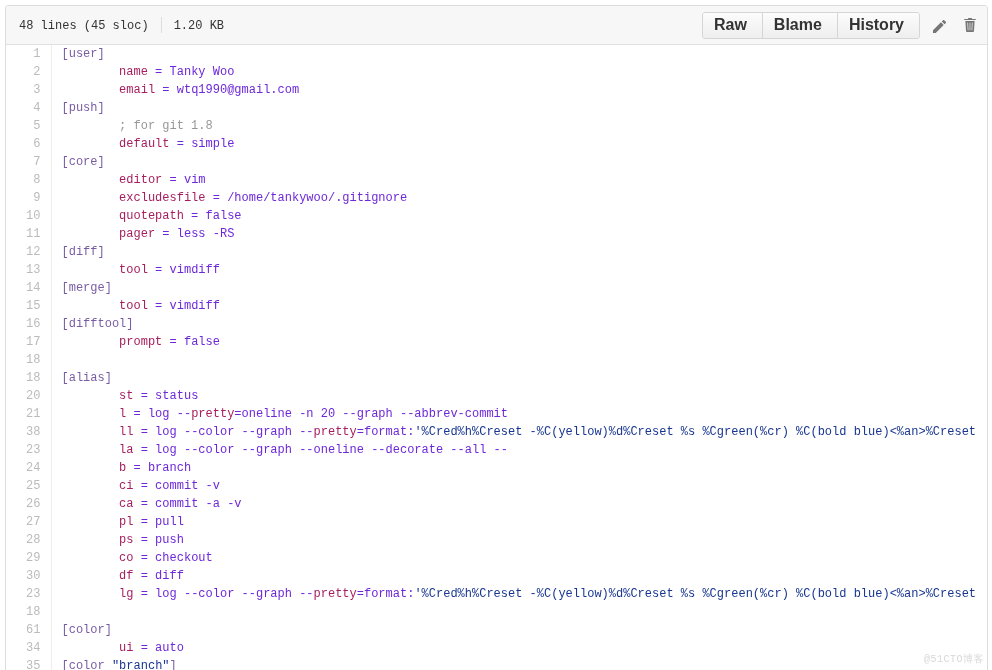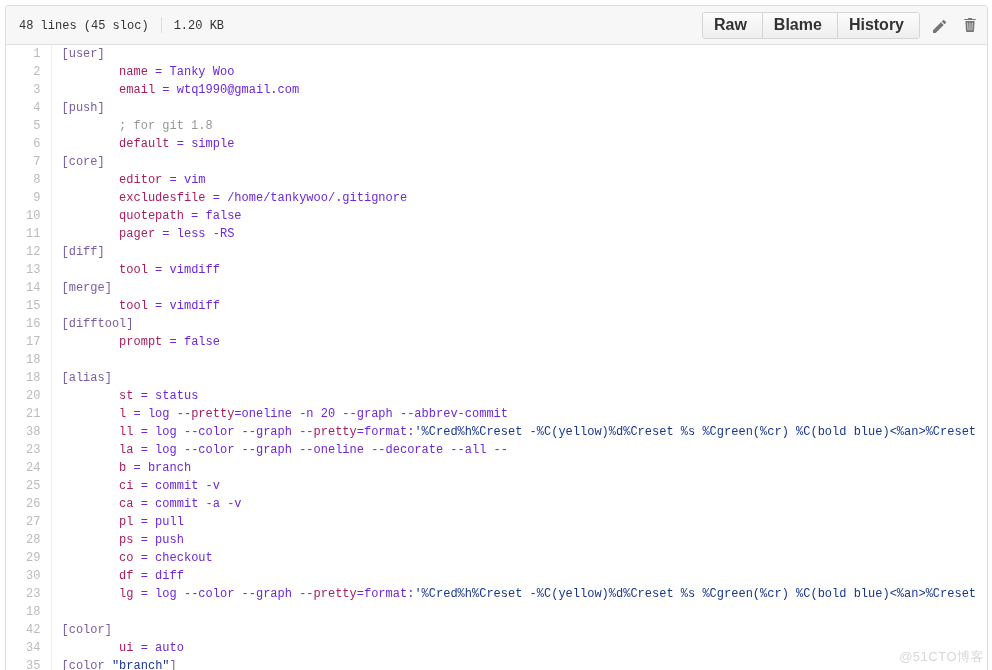--- a/index.html
+++ b/index.html
@@ -148,22 +148,22 @@
   .s-key     { color: #a71d5d; }
   .s-val     { color: #6d28d9; }
   .s-str     { color: #183691; }
   .s-cmt     { color: #969896; }
 
   
   .watermark {
     position: absolute;
     right: 8px;
     bottom: 4px;
-    font-family: Liberation Sans, sans-serif;
-    font-size: 13px;
+    font-family: Liberation Mono, monospace;
+    font-size: 10px;
     color: #d8d8d8;
     letter-spacing: 0.5px;
     user-select: none;
     pointer-events: none;
   }
 </style>
 </head>
 <body>
 
 <div id="app">
@@ -235,21 +235,21 @@
                 <span class="ln">23</span>
                 <span class="ln">24</span>
                 <span class="ln">25</span>
                 <span class="ln">26</span>
                 <span class="ln">27</span>
                 <span class="ln">28</span>
                 <span class="ln">29</span>
                 <span class="ln">30</span>
                 <span class="ln">23</span>
                 <span class="ln">18</span>
-                <span class="ln">42</span>
+                <span class="ln">61</span>
                 <span class="ln">34</span>
                 <span class="ln">35</span>
               </td>
           <td class="code-cell" id="codecell"><span class="cl"><span class="s-section">[user]</span></span><span class="cl"><span class="s-val">        </span><span class="s-key">name</span><span class="s-val"> = Tanky Woo</span></span><span class="cl"><span class="s-val">        </span><span class="s-key">email</span><span class="s-val"> = wtq1990@gmail.com</span></span><span class="cl"><span class="s-section">[push]</span></span><span class="cl"><span class="s-val">        </span><span class="s-cmt">; for git 1.8</span></span><span class="cl"><span class="s-val">        </span><span class="s-key">default</span><span class="s-val"> = simple</span></span><span class="cl"><span class="s-section">[core]</span></span><span class="cl"><span class="s-val">        </span><span class="s-key">editor</span><span class="s-val"> = vim</span></span><span class="cl"><span class="s-val">        </span><span class="s-key">excludesfile</span><span class="s-val"> = /home/tankywoo/.gitignore</span></span><span class="cl"><span class="s-val">        </span><span class="s-key">quotepath</span><span class="s-val"> = false</span></span><span class="cl"><span class="s-val">        </span><span class="s-key">pager</span><span class="s-val"> = less -RS</span></span><span class="cl"><span class="s-section">[diff]</span></span><span class="cl"><span class="s-val">        </span><span class="s-key">tool</span><span class="s-val"> = vimdiff</span></span><span class="cl"><span class="s-section">[merge]</span></span><span class="cl"><span class="s-val">        </span><span class="s-key">tool</span><span class="s-val"> = vimdiff</span></span><span class="cl"><span class="s-section">[difftool]</span></span><span class="cl"><span class="s-val">        </span><span class="s-key">prompt</span><span class="s-val"> = false</span></span><span class="cl">&nbsp;</span><span class="cl"><span class="s-section">[alias]</span></span><span class="cl"><span class="s-val">        </span><span class="s-key">st</span><span class="s-val"> = status</span></span><span class="cl"><span class="s-val">        </span><span class="s-key">l</span><span class="s-val"> = log --</span><span class="s-key">pretty</span><span class="s-val">=oneline -n 20 --graph --abbrev-commit</span></span><span class="cl"><span class="s-val">        </span><span class="s-key">ll</span><span class="s-val"> = log --color --graph --</span><span class="s-key">pretty</span><span class="s-val">=format:</span><span class="s-str">'%Cred%h%Creset -%C(yellow)%d%Creset %s %Cgreen(%cr) %C(bold blue)&lt;%an&gt;%Creset</span></span><span class="cl"><span class="s-val">        </span><span class="s-key">la</span><span class="s-val"> = log --color --graph --oneline --decorate --all --</span></span><span class="cl"><span class="s-val">        </span><span class="s-key">b</span><span class="s-val"> = branch</span></span><span class="cl"><span class="s-val">        </span><span class="s-key">ci</span><span class="s-val"> = commit -v</span></span><span class="cl"><span class="s-val">        </span><span class="s-key">ca</span><span class="s-val"> = commit -a -v</span></span><span class="cl"><span class="s-val">        </span><span class="s-key">pl</span><span class="s-val"> = pull</span></span><span class="cl"><span class="s-val">        </span><span class="s-key">ps</span><span class="s-val"> = push</span></span><span class="cl"><span class="s-val">        </span><span class="s-key">co</span><span class="s-val"> = checkout</span></span><span class="cl"><span class="s-val">        </span><span class="s-key">df</span><span class="s-val"> = diff</span></span><span class="cl"><span class="s-val">        </span><span class="s-key">lg</span><span class="s-val"> = log --color --graph --</span><span class="s-key">pretty</span><span class="s-val">=format:</span><span class="s-str">'%Cred%h%Creset -%C(yellow)%d%Creset %s %Cgreen(%cr) %C(bold blue)&lt;%an&gt;%Creset</span></span><span class="cl">&nbsp;</span><span class="cl"><span class="s-section">[color]</span></span><span class="cl"><span class="s-val">        </span><span class="s-key">ui</span><span class="s-val"> = auto</span></span><span class="cl"><span class="s-section">[color </span><span class="s-str">"branch"</span><span class="s-section">]</span></span></td>
         </tr>
       </tbody>
         </table>
     </div>
 
   </div>

